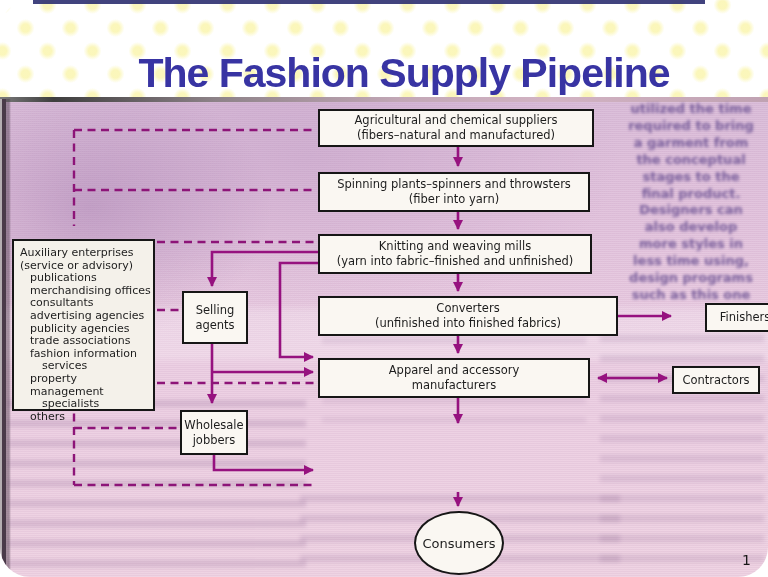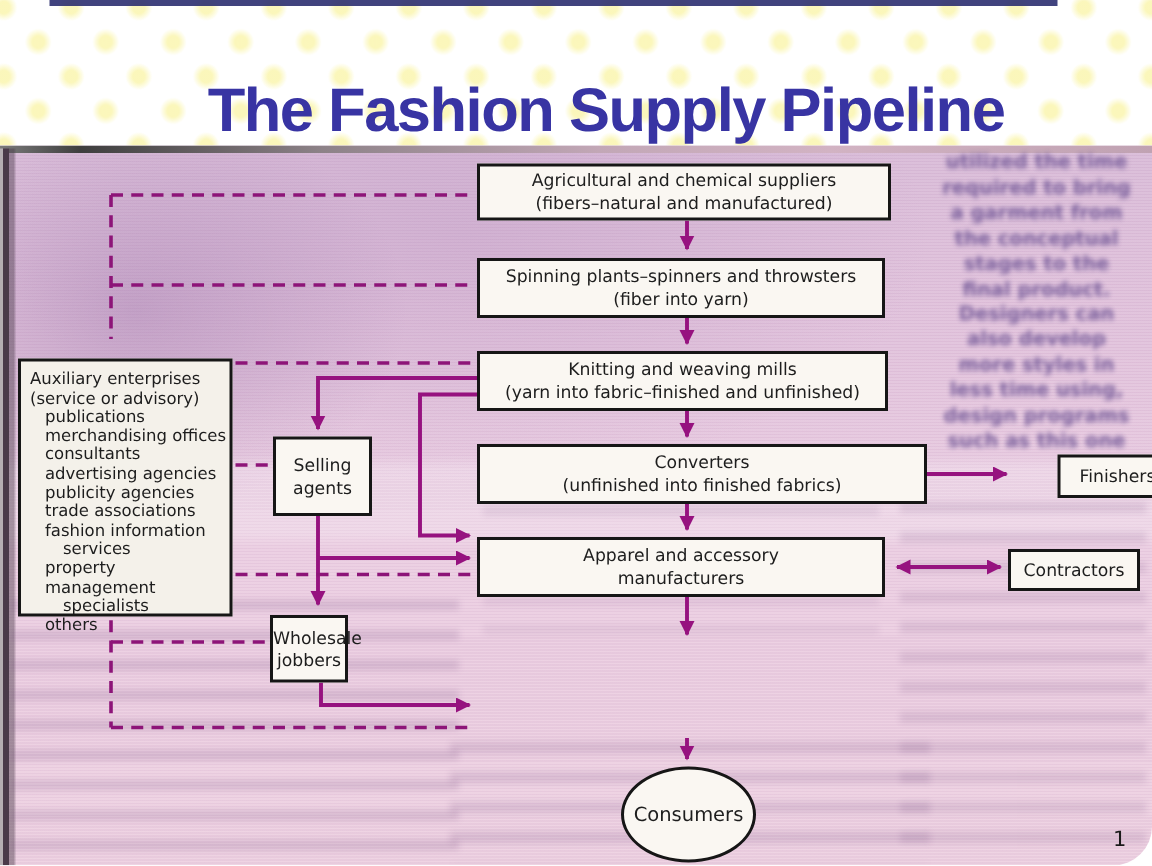--- a/index.html
+++ b/index.html
@@ -1,17 +1,17 @@
 <!DOCTYPE html>
 <html><head>
 <meta charset="utf-8">
 <style>
   html,body{margin:0;padding:0;background:#ffffff;}
   .slide{position:relative;width:768px;height:577px;background:#ffffff;overflow:hidden;
-         font-family:"DejaVu Sans",sans-serif;}
+         font-family:"DejaVu Sans",sans-serif;border-radius:30px;}
 
   
   .header{position:absolute;left:0;top:0;width:768px;height:97px;background:#ffffff;
     background-image:
       radial-gradient(circle, rgba(250,245,175,.85) 0 4px, rgba(250,245,175,0) 9px),
       radial-gradient(circle, rgba(250,245,175,.85) 0 4px, rgba(250,245,175,0) 9px);
     background-size:45px 46px,45px 46px;
     background-position:3px 5px,25px 28px;}
   .topline{position:absolute;left:33px;top:0;width:672px;height:4px;background:#2c2f70;opacity:.9;}
   .title{position:absolute;top:50px;left:0;width:768px;box-sizing:border-box;padding-left:40px;
@@ -53,21 +53,21 @@
   .node{position:absolute;background:#faf7f2;border:2px solid #161616;color:#1d1d1d;
     display:flex;flex-direction:column;justify-content:center;text-align:center;
     box-sizing:border-box;font-size:11.5px;line-height:14.6px;}
   #box-agricultural{left:318px;top:12px;width:276px;height:38px;}
   #box-spinning{left:318px;top:75px;width:272px;height:40px;}
   #box-knitting{left:318px;top:137px;width:274px;height:40px;}
   #box-converters{left:318px;top:199px;width:300px;height:40px;}
   #box-apparel{left:318px;top:261px;width:272px;height:40px;}
   #box-retailers{left:318px;top:331px;width:304px;height:64px;font-size:11.3px;}
   #box-selling{left:182px;top:194px;width:66px;height:53px;}
-  #box-jobbers{left:180px;top:313px;width:52px;height:45px;}
+  #box-jobbers{left:180px;top:313px;width:68px;height:45px;}
   #box-finishers{left:676px;top:206px;width:80px;height:29px;margin-left:29px;}
   #box-contractors{left:672px;top:269px;width:88px;height:28px;}
   #box-auxiliary{left:12px;top:130px;width:143px;height:172px;background:#f4f1ea;
     display:block;text-align:left;font-size:11px;line-height:12.6px;padding:6px 2px 0 6px;margin-top:12px;}
   .aux-line{display:block;}
   .ind1{padding-left:10px;}
   .ind2{padding-left:22px;}
 
   #ellipse-consumers{position:absolute;left:414px;top:414px;width:90px;height:64px;
     background:#faf7f2;border:2px solid #161616;border-radius:50%;

